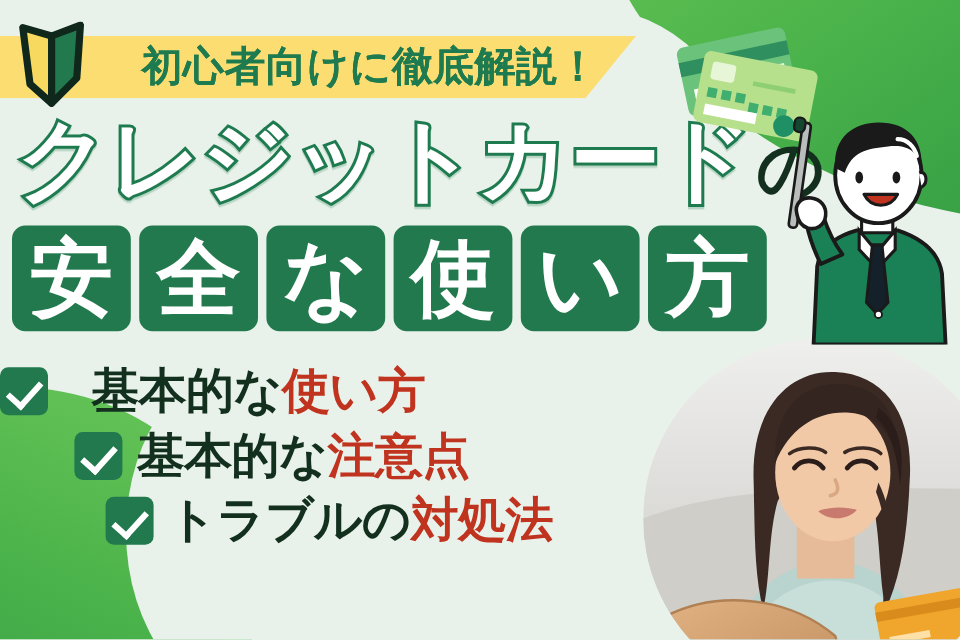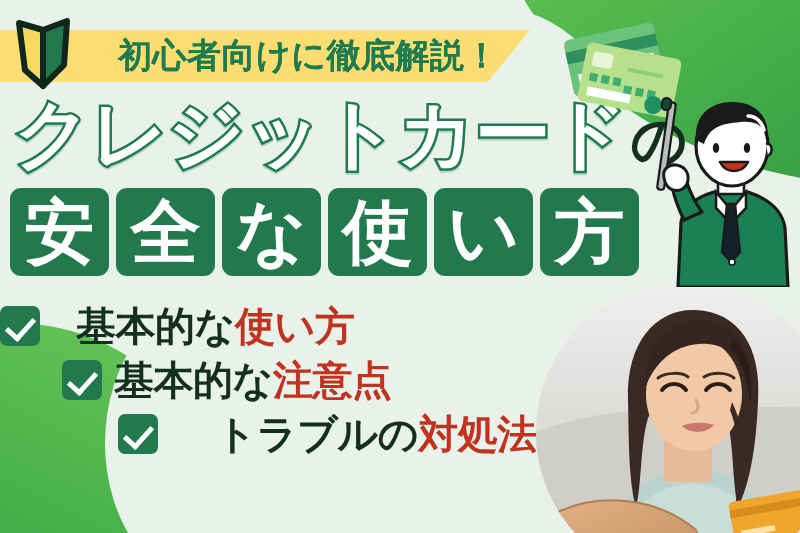--- a/index.html
+++ b/index.html
@@ -76,21 +76,21 @@
     width:99px;height:88px;background:#21794d;border-radius:11px;
     display:flex;align-items:center;justify-content:center;
     color:#ffffff;font-size:70px;font-weight:800;line-height:1;
   }
 
   
   .checklist{position:absolute;left:0;top:305px;z-index:4;width:600px;}
   .check-row{display:flex;align-items:center;margin-bottom:12px;white-space:nowrap;}
   .check-row.r1{gap:24px;}
   .check-row.r2{padding-left:62px;}
-  .check-row.r3{padding-left:118px;gap:46px;}
+  .check-row.r3{padding-left:88px;}
   .cbox{
     width:40px;height:40px;border-radius:7px;background:#21794d;
     flex:0 0 auto;margin-right:12px;position:relative;
   }
   .cbox:after{
     content:"";position:absolute;left:12px;top:6px;width:12px;height:23px;
     border:solid #ffffff;border-width:0 5px 5px 0;transform:rotate(42deg);
   }
   .ctext{font-size:40px;font-weight:800;line-height:1.05;letter-spacing:-0.5px;}
   .ctext .dark{color:#13301f;}

